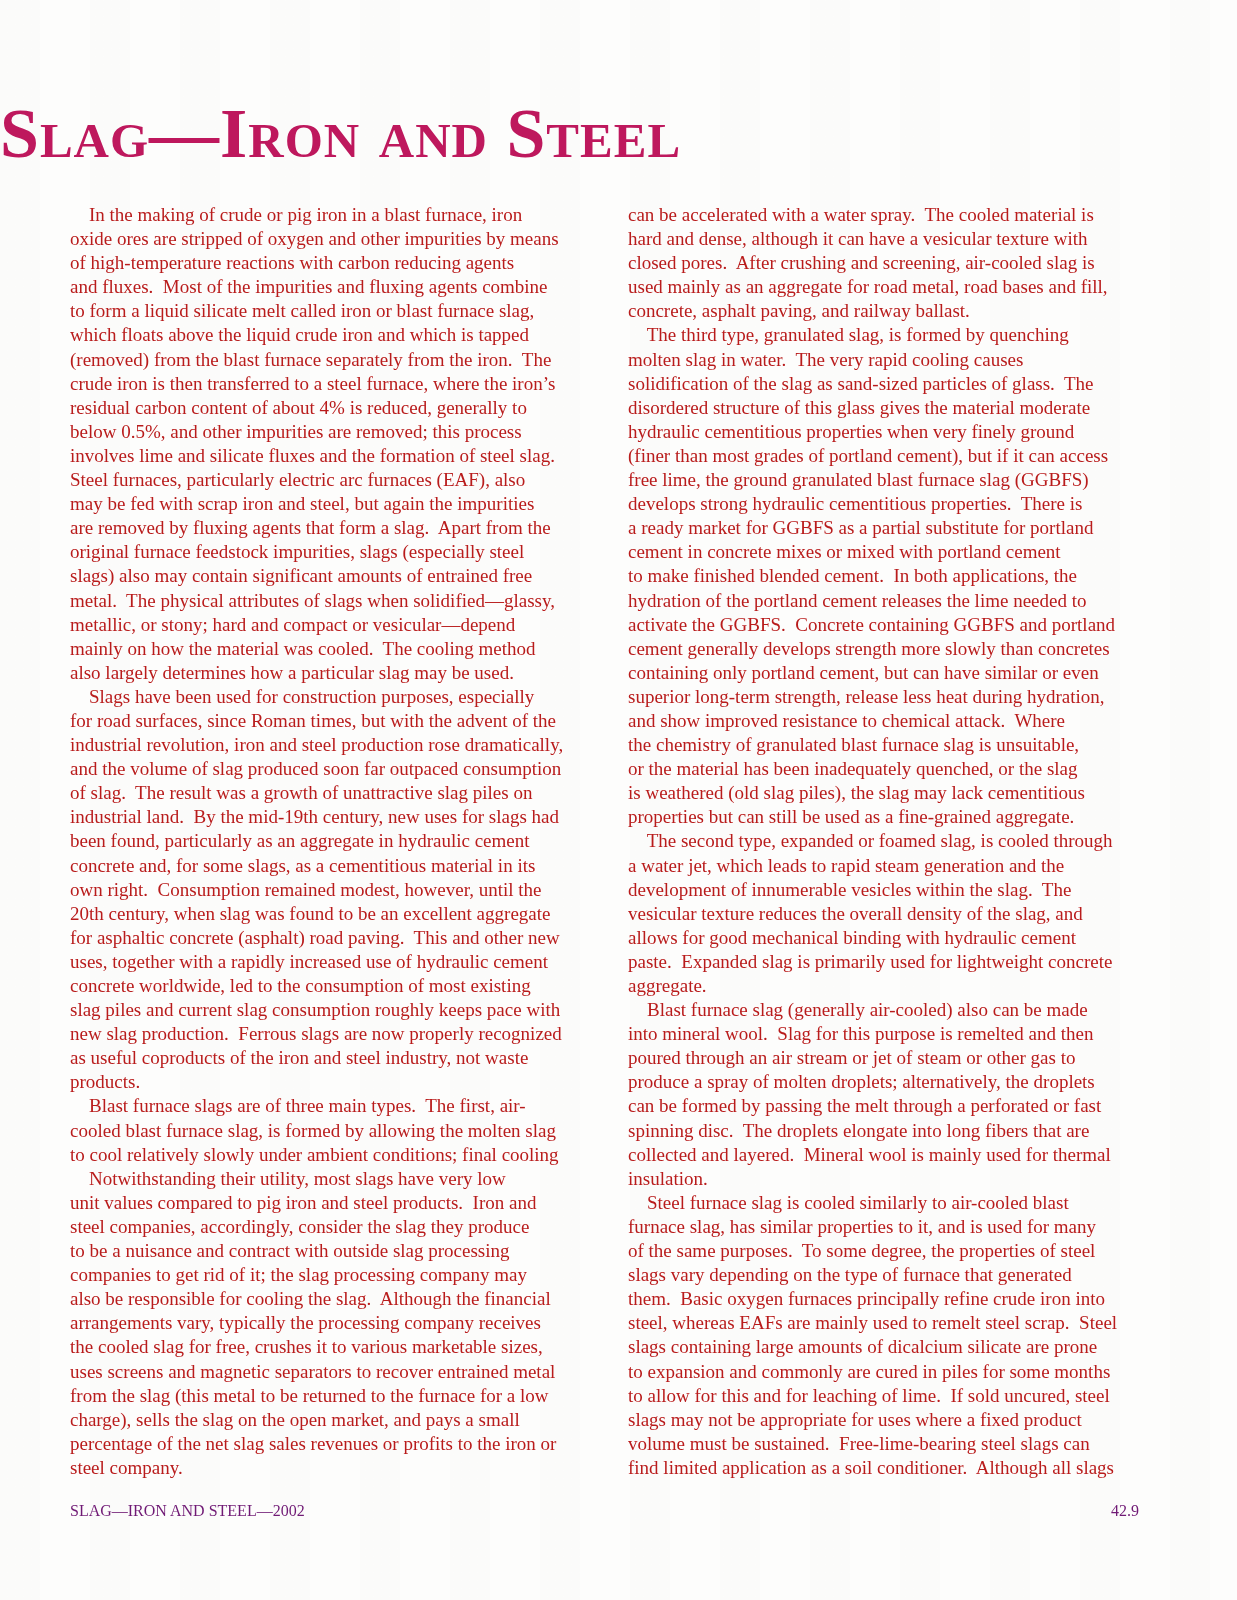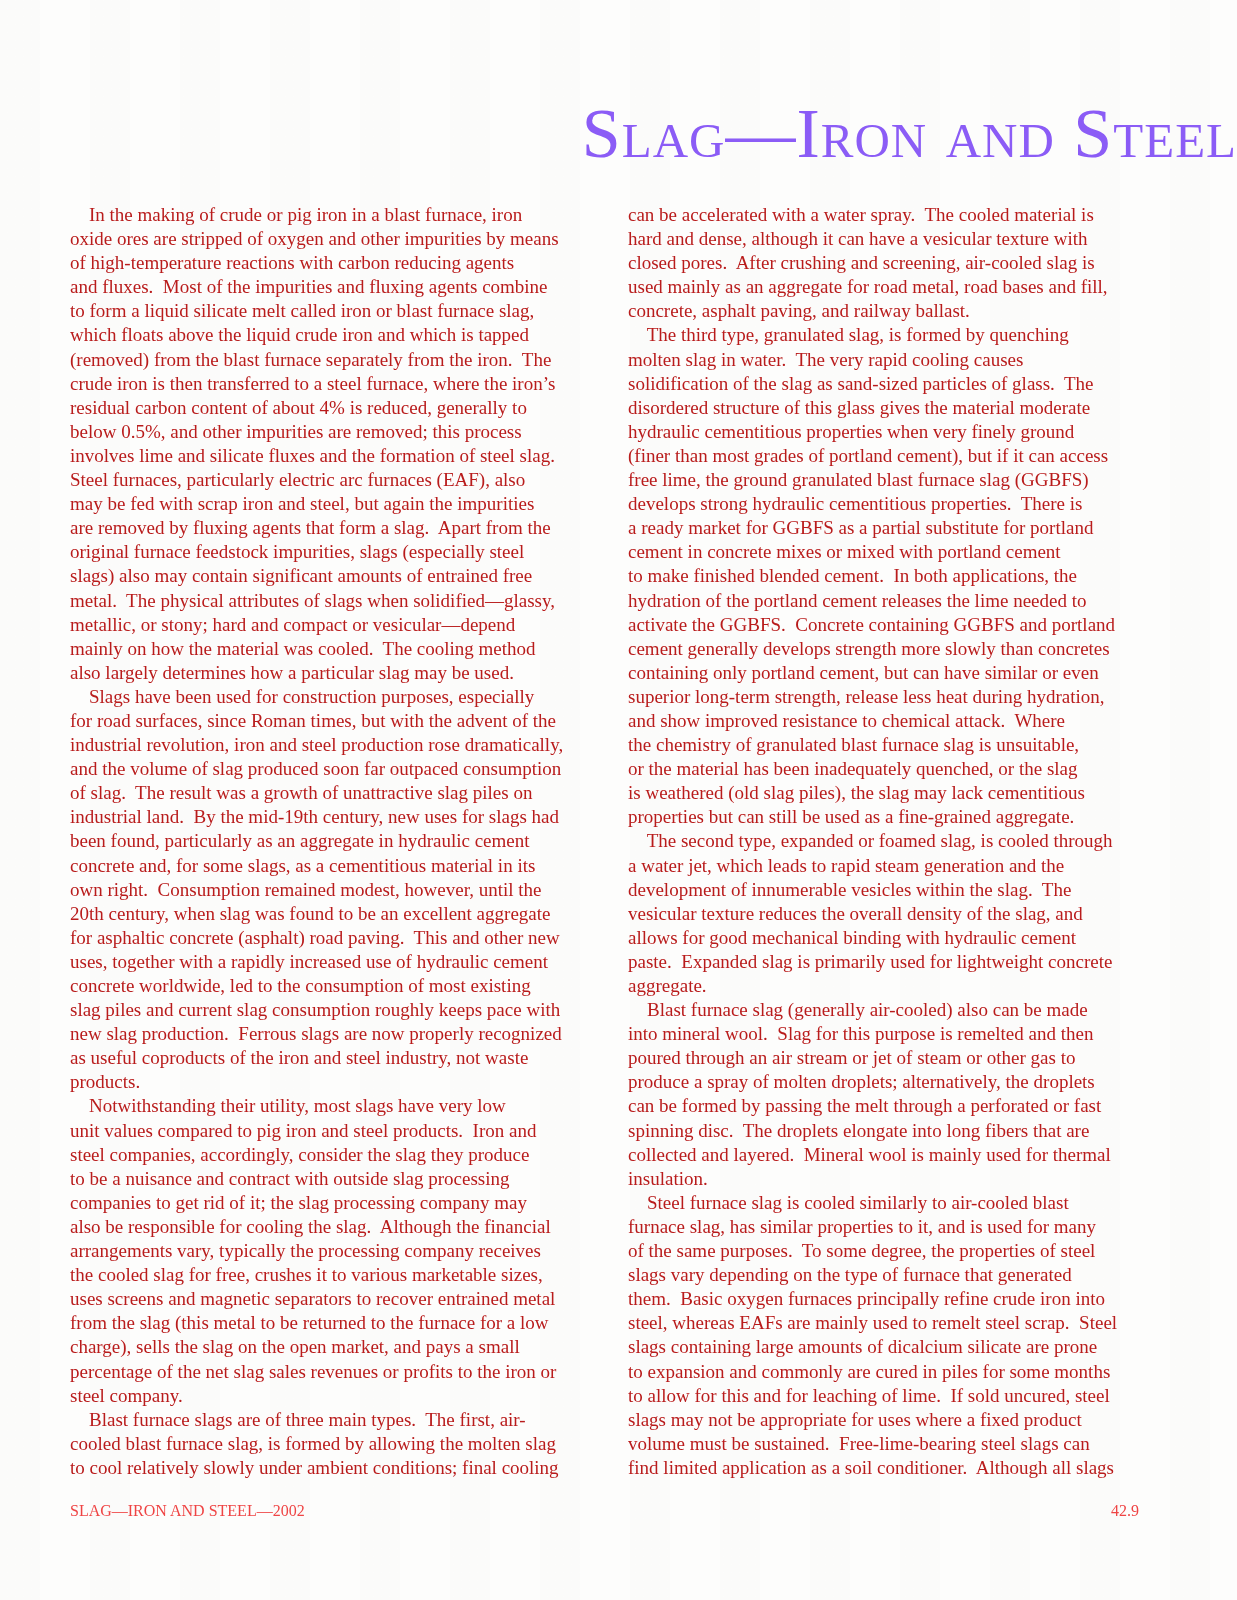--- a/index.html
+++ b/index.html
@@ -26,27 +26,27 @@
       90deg,
       rgba(0,0,0,0.008) 0px, rgba(0,0,0,0.008) 40px,
       rgba(0,0,0,0.0) 40px, rgba(0,0,0,0.0) 90px);
     pointer-events: none;
   }
   .doc-title {
     position: absolute;
     top: 52px;
     left: 0;
     width: 100%;
-    text-align: right;
+    text-align: left;
     font-size: 70px;
     line-height: 1;
-    font-weight: normal;
+    font-weight: bold;
     font-variant: small-caps;
     letter-spacing: 1px;
-    color: #8b5cf6;
+    color: #be185d;
   }
   .doc-byline {
     position: absolute;
     top: 141px;
     left: 0;
     width: 100%;
     text-align: center;
     font-size: 31px;
     line-height: 1.25;
     color: #1c1c1c;
@@ -70,21 +70,21 @@
   }
   .page-footer {
     position: absolute;
     top: 1501px;
     left: 70px;
     right: 98px;
     display: flex;
     justify-content: space-between;
     font-size: 16px;
     line-height: 1.2;
-    color: #ef4444;
+    color: #701a75;
   }
 </style>
 </head>
 <body>
 
 <div class="page">
 
   <h1 class="doc-title">Slag—Iron and Steel</h1>
 
 
@@ -121,36 +121,36 @@
 concrete and, for some slags, as a cementitious material in its
 own right.  Consumption remained modest, however, until the
 20th century, when slag was found to be an excellent aggregate
 for asphaltic concrete (asphalt) road paving.  This and other new
 uses, together with a rapidly increased use of hydraulic cement
 concrete worldwide, led to the consumption of most existing
 slag piles and current slag consumption roughly keeps pace with
 new slag production.  Ferrous slags are now properly recognized
 as useful coproducts of the iron and steel industry, not waste
 products.</p>
+      <p class="para">    Blast furnace slags are of three main types.  The first, air-
+cooled blast furnace slag, is formed by allowing the molten slag
+to cool relatively slowly under ambient conditions; final cooling</p>
       <p class="para">    Notwithstanding their utility, most slags have very low
 unit values compared to pig iron and steel products.  Iron and
 steel companies, accordingly, consider the slag they produce
 to be a nuisance and contract with outside slag processing
 companies to get rid of it; the slag processing company may
 also be responsible for cooling the slag.  Although the financial
 arrangements vary, typically the processing company receives
 the cooled slag for free, crushes it to various marketable sizes,
 uses screens and magnetic separators to recover entrained metal
 from the slag (this metal to be returned to the furnace for a low
 charge), sells the slag on the open market, and pays a small
 percentage of the net slag sales revenues or profits to the iron or
 steel company.</p>
-      <p class="para">    Blast furnace slags are of three main types.  The first, air-
-cooled blast furnace slag, is formed by allowing the molten slag
-to cool relatively slowly under ambient conditions; final cooling</p>
     </div>
 
     <div class="column">
       <p class="para">can be accelerated with a water spray.  The cooled material is
 hard and dense, although it can have a vesicular texture with
 closed pores.  After crushing and screening, air-cooled slag is
 used mainly as an aggregate for road metal, road bases and fill,
 concrete, asphalt paving, and railway ballast.</p>
       <p class="para">    The third type, granulated slag, is formed by quenching
 molten slag in water.  The very rapid cooling causes

